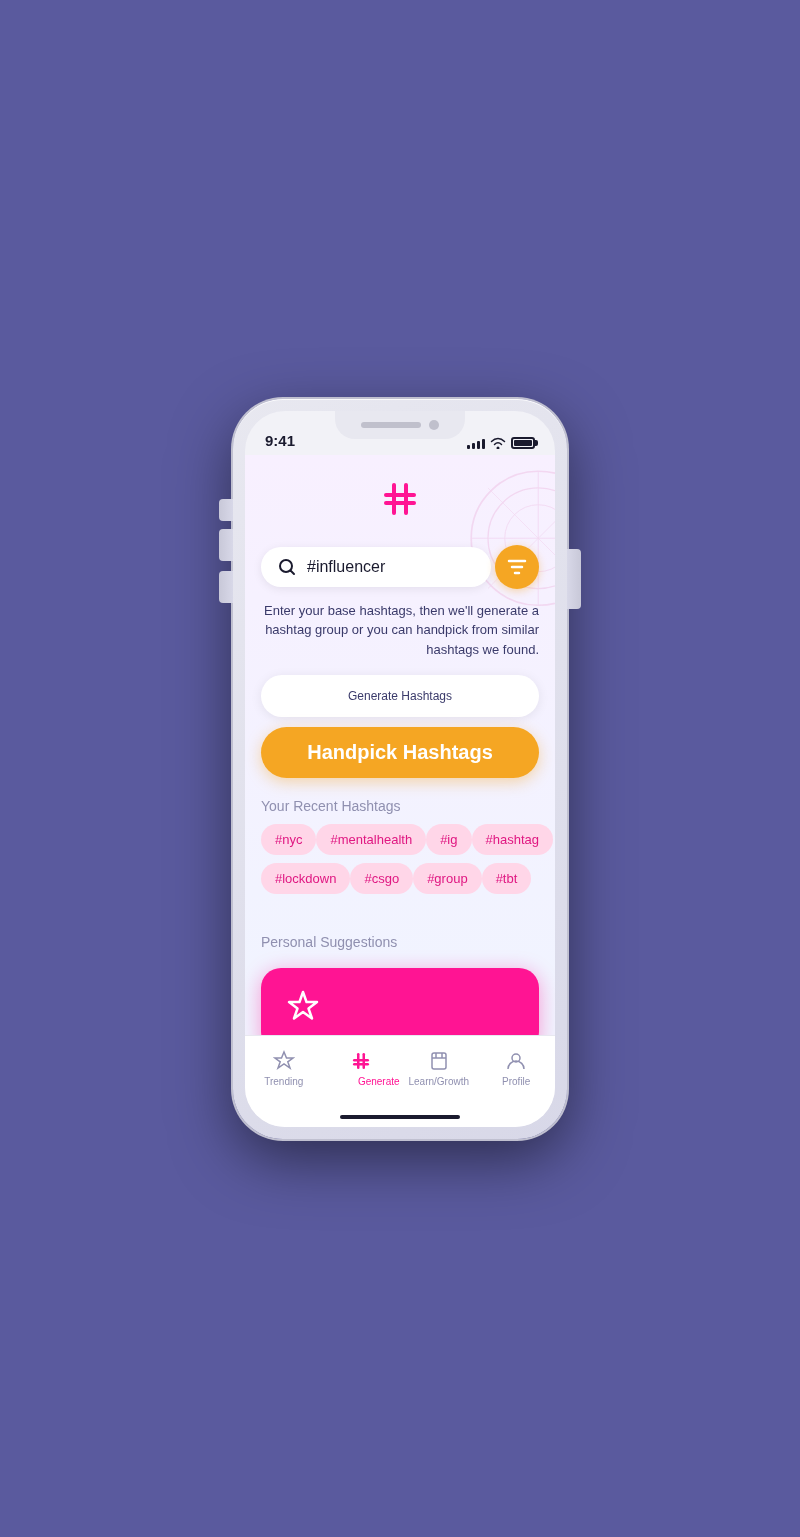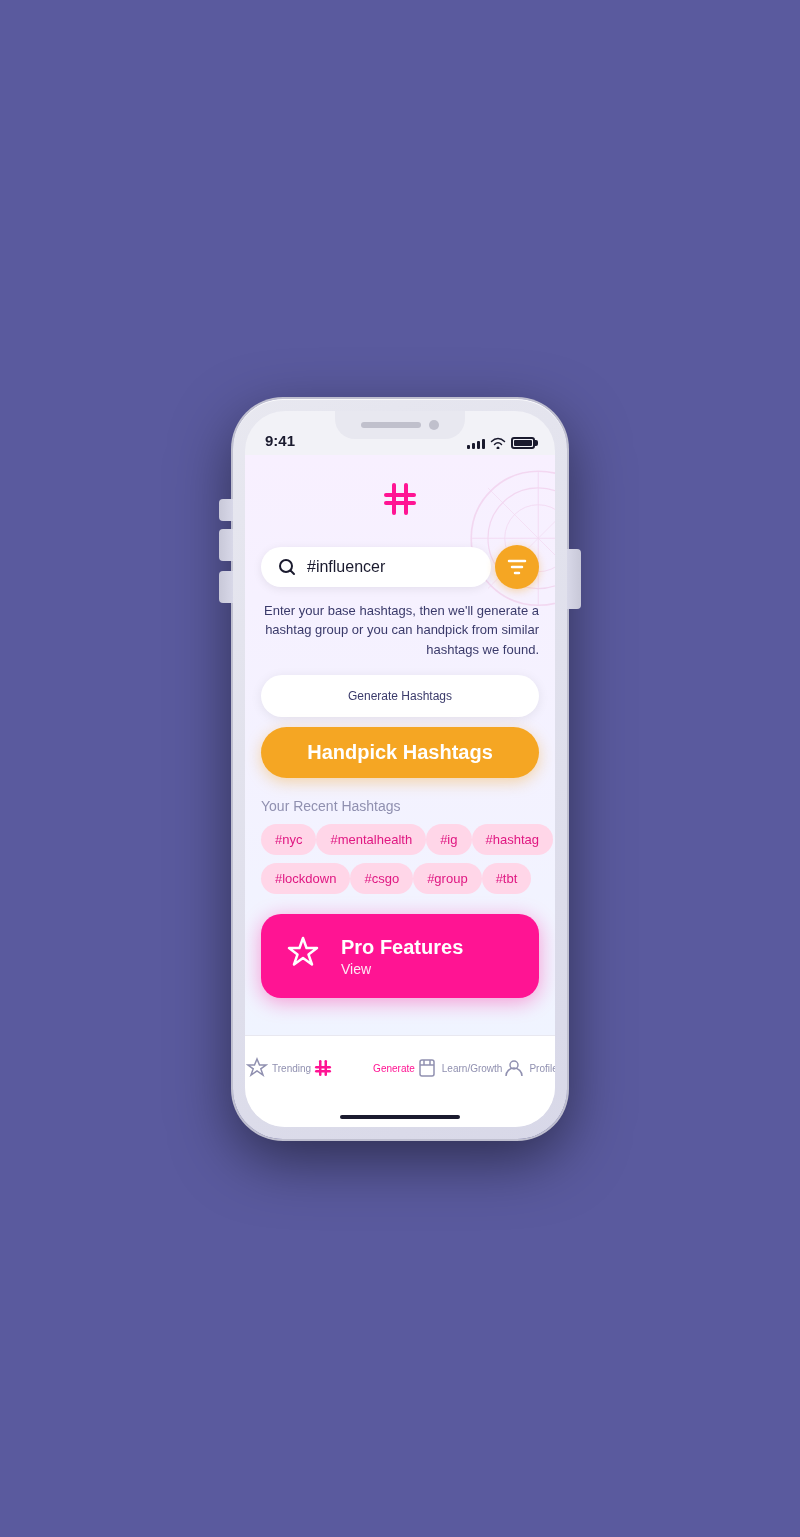--- a/index.html
+++ b/index.html
@@ -336,21 +336,21 @@
       border-top: 1px solid #e8e8f0;
       display: flex;
       align-items: center;
       justify-content: space-around;
       padding: 8px 0 14px;
       flex-shrink: 0;
     }
 
     .nav-item {
       display: flex;
-      flex-direction: row;
+      flex-direction: column;
       align-items: center;
       gap: 3px;
       cursor: pointer;
       flex: 1;
     }
 
     .nav-icon {
       width: 24px;
       height: 24px;
       display: flex;
@@ -519,30 +519,27 @@
       </div>
 
       <div class="hashtags-row">
         <div class="hashtag-chip">#lockdown</div>
         <div class="hashtag-chip">#csgo</div>
         <div class="hashtag-chip">#group</div>
         <div class="hashtag-chip">#tbt</div>
       </div>
 
       <div class="personal-section">
+        <div class="section-label">Personal Suggestions</div>
 
         <div class="pro-card">
           <div>
             <svg width="44" height="44" viewBox="0 0 44 44" fill="none">
               <path d="M22 6L25.5 16H36L27.5 22.5L31 32.5L22 26L13 32.5L16.5 22.5L8 16H18.5L22 6Z" stroke="white" stroke-width="2.5" stroke-linejoin="round" fill="none"></path>
             </svg>
-          </div>
-          <div class="pro-text">
-            <div class="pro-title">Pro Features</div>
-            <div class="pro-subtitle">View</div>
           </div>
         </div>
       </div>
 
     </div>
 
     <div class="bottom-nav">
 
       <div class="nav-item">
         <div class="nav-icon">

